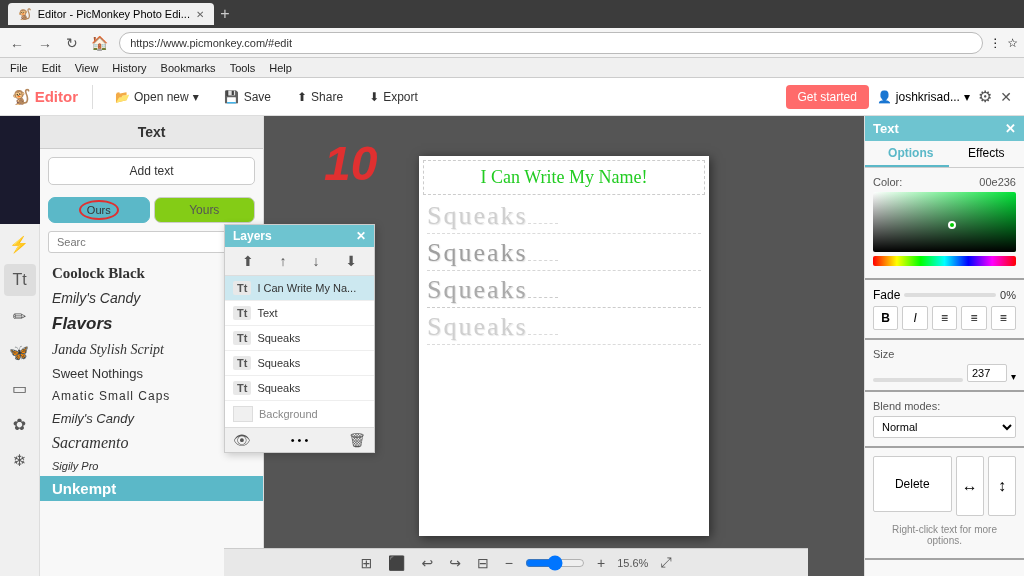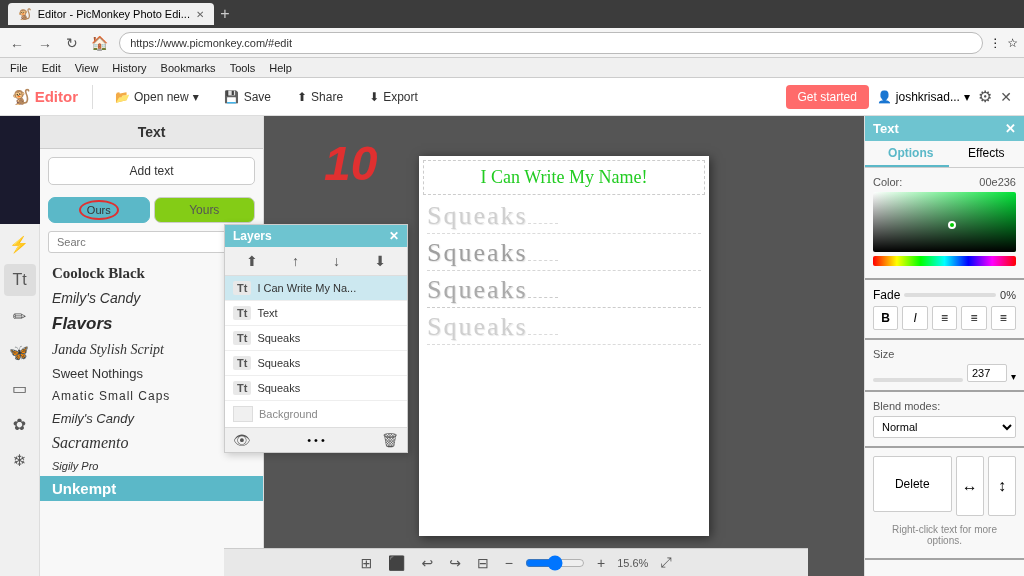--- a/index.html
+++ b/index.html
@@ -55,21 +55,21 @@
     .canvas-area { flex: 1; background: #555; display: flex; align-items: center; justify-content: center; position: relative; overflow: hidden; }
     .canvas-number { position: absolute; top: 20px; left: 60px; font-size: 48px; font-weight: bold; color: #e03030; font-style: italic; }
     .canvas-doc { background: white; width: 290px; height: 380px; position: relative; box-shadow: 2px 2px 10px rgba(0,0,0,0.5); overflow: hidden; }
     .canvas-title { color: #22cc22; font-size: 18px; text-align: center; padding: 6px 4px; font-family: cursive; border: 1px dashed #ccc; margin: 4px; }
     .canvas-line { margin: 2px 8px; color: #aaa; font-size: 24px; font-family: cursive; border-bottom: 1px dashed #ccc; padding: 2px 0; letter-spacing: 2px; text-shadow: 1px 1px 1px #ddd; }
     .canvas-toolbar-bottom { position: absolute; bottom: 0; left: 224px; right: 216px; height: 28px; background: #e8e8e8; border-top: 1px solid #ccc; display: flex; align-items: center; justify-content: center; gap: 8px; padding: 0 8px; }
     .canvas-bottom-btn { background: none; border: none; cursor: pointer; font-size: 14px; color: #555; padding: 2px 4px; }
     .zoom-info { font-size: 11px; color: #555; }
 
     
-    .layers-panel { position: absolute; left: 224px; top: 108px; width: 184px; background: white; border: 1px solid #ccc; box-shadow: 2px 2px 8px rgba(0,0,0,0.2); z-index: 10; }
+    .layers-panel { position: absolute; left: 224px; top: 108px; width: 151px; background: white; border: 1px solid #ccc; box-shadow: 2px 2px 8px rgba(0,0,0,0.2); z-index: 10; }
     .layers-header { background: #6ec4d0; color: white; padding: 4px 8px; display: flex; justify-content: space-between; align-items: center; font-size: 12px; font-weight: bold; }
     .layers-toolbar { display: flex; justify-content: space-around; padding: 4px; border-bottom: 1px solid #ddd; background: #f0f0f0; }
     .layer-tool-btn { background: none; border: none; cursor: pointer; font-size: 14px; color: #555; padding: 2px 4px; }
     .layers-list { overflow-y: auto; max-height: 200px; }
     .layer-item { display: flex; align-items: center; gap: 6px; padding: 5px 8px; border-bottom: 1px solid #eee; cursor: pointer; }
     .layer-item.selected { background: #cce8f0; }
     .layer-tt { font-size: 11px; font-weight: bold; color: #555; background: #e8e8e8; padding: 1px 4px; border-radius: 2px; }
     .layer-name { font-size: 11px; color: #333; flex: 1; overflow: hidden; text-overflow: ellipsis; white-space: nowrap; }
     .layer-bg { display: flex; align-items: center; padding: 5px 8px; color: #888; font-size: 11px; gap: 6px; }
     .layer-bg-thumb { width: 20px; height: 16px; background: #f0f0f0; border: 1px solid #ddd; }

